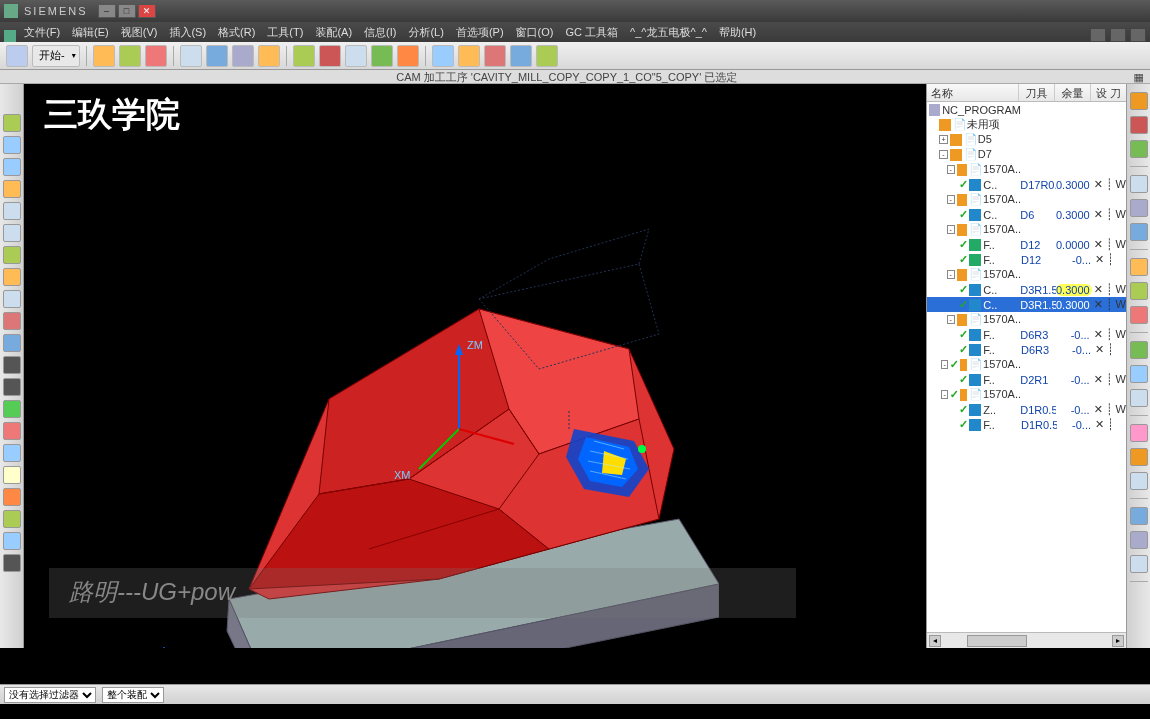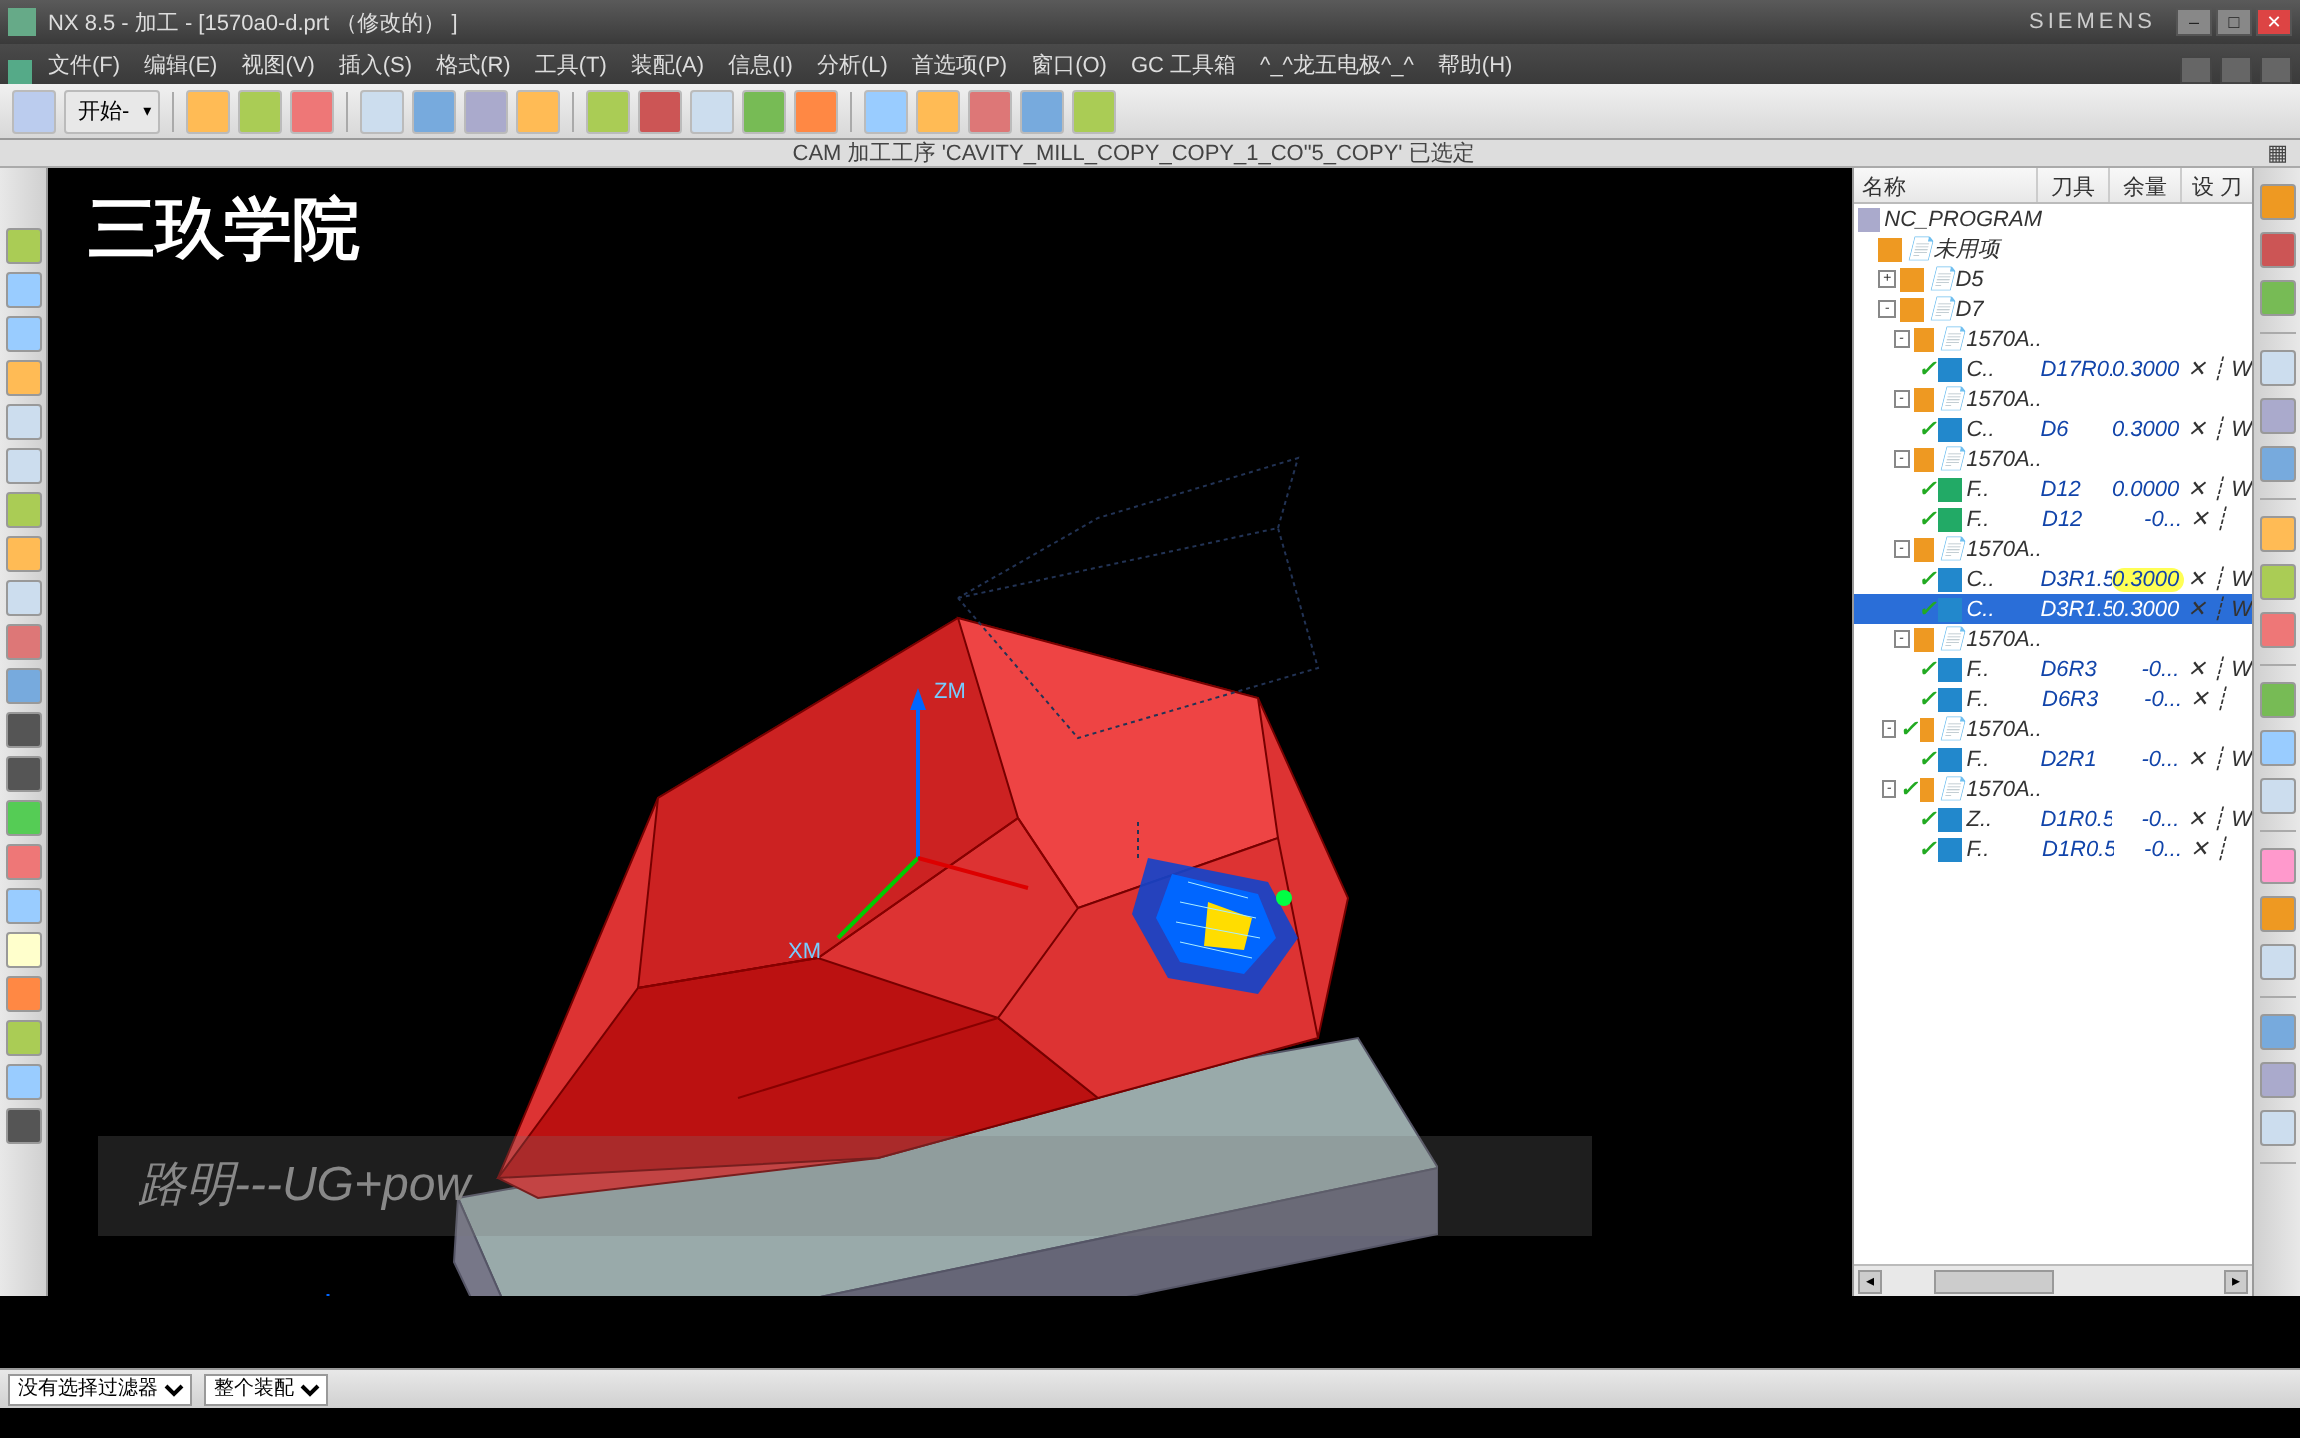--- a/index.html
+++ b/index.html
@@ -34,21 +34,21 @@
 .model-3d{position:absolute;left:95px;top:85px;}
 .right-panel{width:200px;background:#eee;border-left:1px solid #999;display:flex;flex-direction:column;}
 .panel-header{height:18px;background:linear-gradient(#f0f0f0,#d8d8d8);border-bottom:1px solid #aaa;padding:0 6px;font-size:11px;color:#444;display:flex;align-items:center;}
 .panel-header .pin{margin-left:auto;font-size:10px;}
 .panel-cols{height:18px;background:linear-gradient(#f8f8f8,#e8e8e8);border-bottom:1px solid #bbb;display:flex;font-size:10px;color:#333;}
 .panel-cols .col-name{width:92px;padding:2px 4px;border-right:1px solid #ccc;}
 .panel-cols .col-tool{width:36px;padding:2px 4px;border-right:1px solid #ccc;text-align:center;}
 .panel-cols .col-rem{width:36px;padding:2px 4px;border-right:1px solid #ccc;text-align:center;}
 .panel-cols .col-x{flex:1;padding:2px 2px;text-align:center;}
 .tree{flex:1;background:#fff;overflow:auto;font-size:10px;color:#333;}
-.tree-row{display:flex;align-items:center;height:15px;padding-left:2px;white-space:nowrap;font-style:italic;}
+.tree-row{display:flex;align-items:center;height:15px;padding-left:2px;white-space:nowrap;}
 .tree-row.sel{background:#2a6ed8;color:#fff;}
 .tree-row .indent{display:inline-block;}
 .tree-row .exp{width:9px;height:9px;border:1px solid #888;display:inline-flex;align-items:center;justify-content:center;font-size:7px;margin-right:2px;background:#fff;color:#333;}
 .tree-row .ic{width:12px;height:12px;margin-right:2px;display:inline-block;}
 .tree-row .check{color:#2a2;font-weight:bold;margin-right:1px;}
 .tree-row .name-cell{width:92px;overflow:hidden;display:flex;align-items:center;}
 .tree-row .tool-cell{width:36px;color:#14a;overflow:hidden;}
 .tree-row.hl .rem-cell{background:#ff5;border-radius:8px;}
 .tree-row .rem-cell{width:36px;color:#14a;text-align:right;padding-right:2px;}
 .tree-row .x-cell{color:#333;padding-left:2px;}
@@ -62,21 +62,20 @@
 .status-bar select{font-size:10px;height:16px;background:#fff;border:1px solid #999;}
 .bottom-pad{height:15px;background:#000;}
 svg{display:block;}
 </style>
 </head>
 <body>
 
 <div class="page">
   <div class="title-bar">
     <div class="app-icon"></div>
-    <div class="title-text">NX 8.5 - 加工 - [1570a0-d.prt （修改的） ]</div>
     <div class="brand">SIEMENS</div>
     <div class="win-btns">
       <div class="win-btn">–</div>
       <div class="win-btn">□</div>
       <div class="win-btn close">✕</div>
     </div>
   </div>
 
   <div class="menu-bar">
     <div class="app-icon" style="width:12px;height:12px;background:#5a8;"></div>

